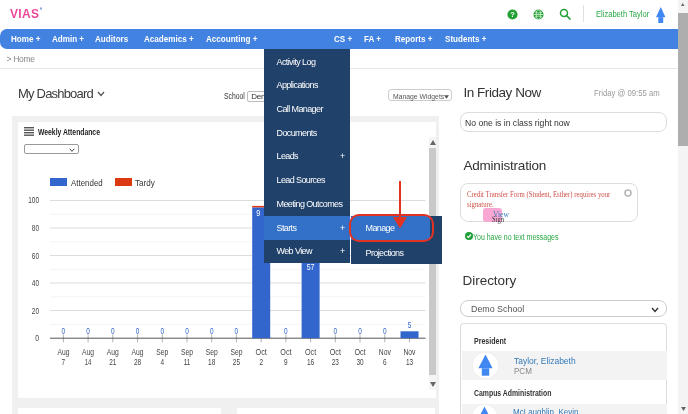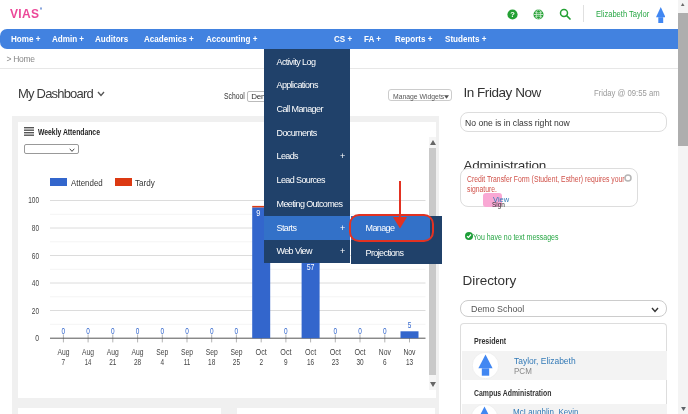--- a/index.html
+++ b/index.html
@@ -222,21 +222,21 @@
 
   <div class="h2" style="left:463.4px;top:84.7px;font-size:13.5px;letter-spacing:-0.45px;">In Friday Now</div>
   <div class="abs cx" style="left:593.9px;top:88px;font-size:9px;color:#9a9a9a;transform:scaleX(0.857);">Friday @ 09:55 am</div>
 
   <div class="boxed" style="left:459.5px;top:111.5px;width:207.5px;height:20px;">
     <span class="body-txt cx" style="position:absolute;left:4.5px;top:5.2px;font-size:9px;transform:scaleX(0.956);">No one is in class right now</span>
   </div>
 
   <div class="h2" style="left:463.4px;top:157.5px;font-size:13.5px;letter-spacing:-0.2px;">Administration</div>
 
-  <div class="boxed" style="left:459.5px;top:168px;width:178px;height:38.5px;">
+  <div class="boxed" style="left:459.5px;top:183px;width:178px;height:38.5px;font-family:Liberation Serif, serif;">
     <div class="cx" style="position:absolute;left:6px;top:4.8px;font-size:8.5px;line-height:10.4px;color:#d05048;white-space:nowrap;transform:scaleX(0.80);">Credit Transfer Form (Student, Esther) requires your<br>signature.</div>
     <div style="position:absolute;left:6px;top:23.5px;width:19.5px;height:11px;border:7px solid #f9a8d4;border-radius:3px;background:#86efac;margin-left:16px;">
       <span class="cx" style="position:absolute;left:2.8px;top:0.8px;font-size:8px;color:#333;white-space:nowrap;transform:scaleX(0.81);">Sign</span>
     </div>
     <div class="cx" style="position:absolute;left:32.5px;top:26.2px;font-size:8px;color:#337ab7;transform:scaleX(0.94);">View</div>
     <svg style="position:absolute;right:5px;top:5px;" width="8" height="8" viewBox="0 0 8 8">
         <circle cx="4" cy="4" r="3" fill="none" stroke="#b5b5b5" stroke-width="1.5"></circle>
       </svg>
   </div>
 

